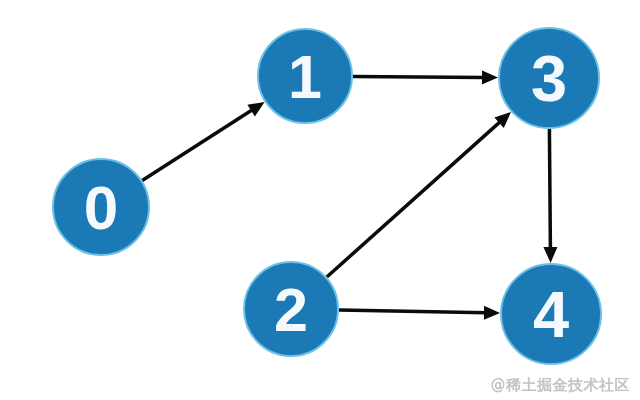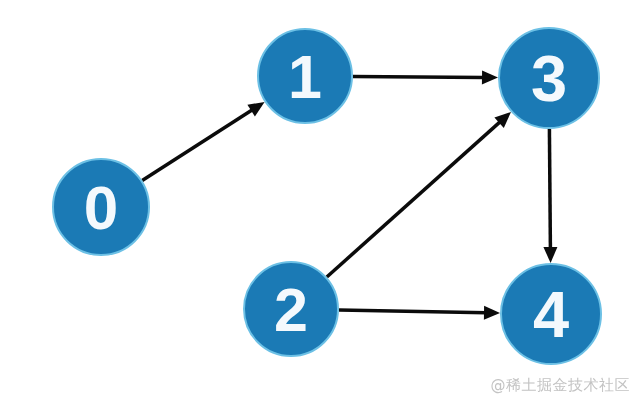--- a/index.html
+++ b/index.html
@@ -28,20 +28,21 @@
   }
   .watermark {
     position: absolute;
     right: 10px;
     bottom: 5px;
     font-size: 15px;
     letter-spacing: 0.5px;
     font-family: "DejaVu Sans", "Liberation Sans", sans-serif;
     user-select: none;
     pointer-events: none;
+    font-weight: bold;
   }
 </style>
 </head>
 <body>
 
 <div class="stage">
   <svg class="graph-svg" xmlns="http://www.w3.org/2000/svg" width="640" height="400" viewBox="0 0 640 400">
       <g>
         <line x1="142.2" y1="180.5" x2="252.8" y2="109.5" stroke="#0b0b0b" stroke-width="3.5"></line>
         <polygon points="264.6,101.9 254.9,116.5 247.4,104.7" fill="#0b0b0b"></polygon>

